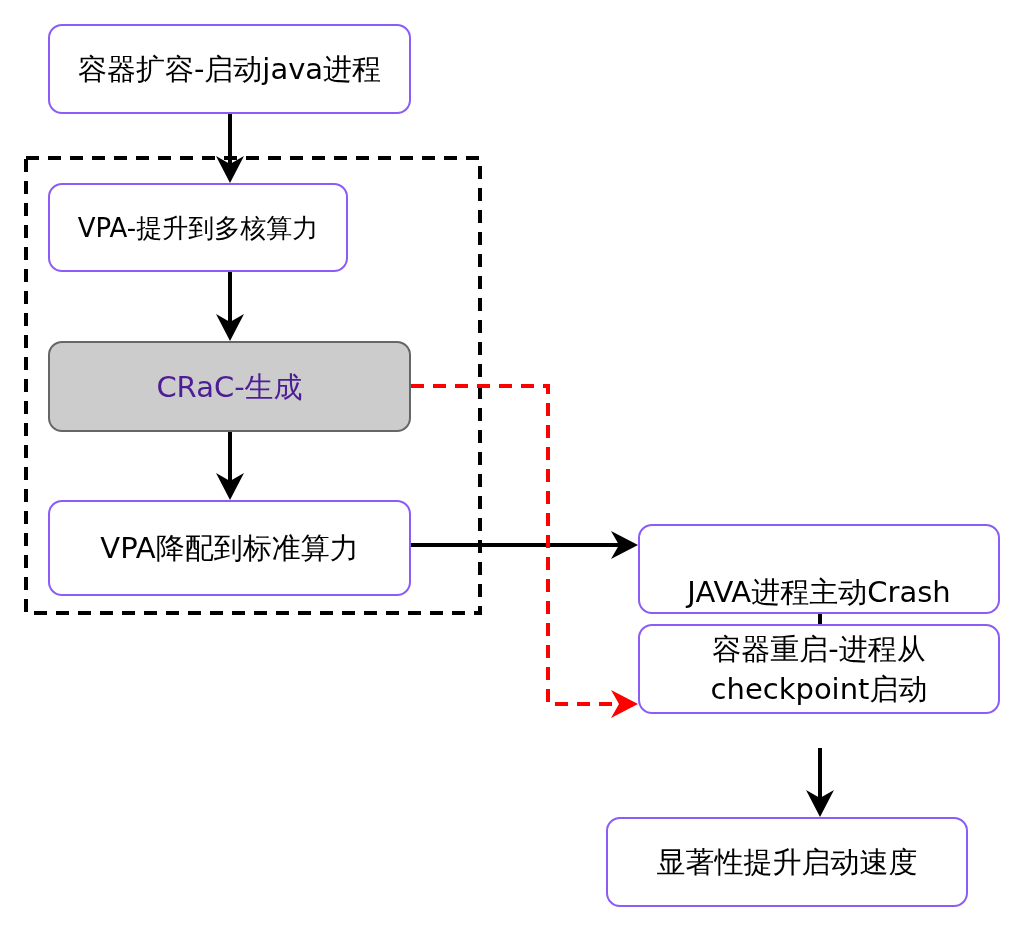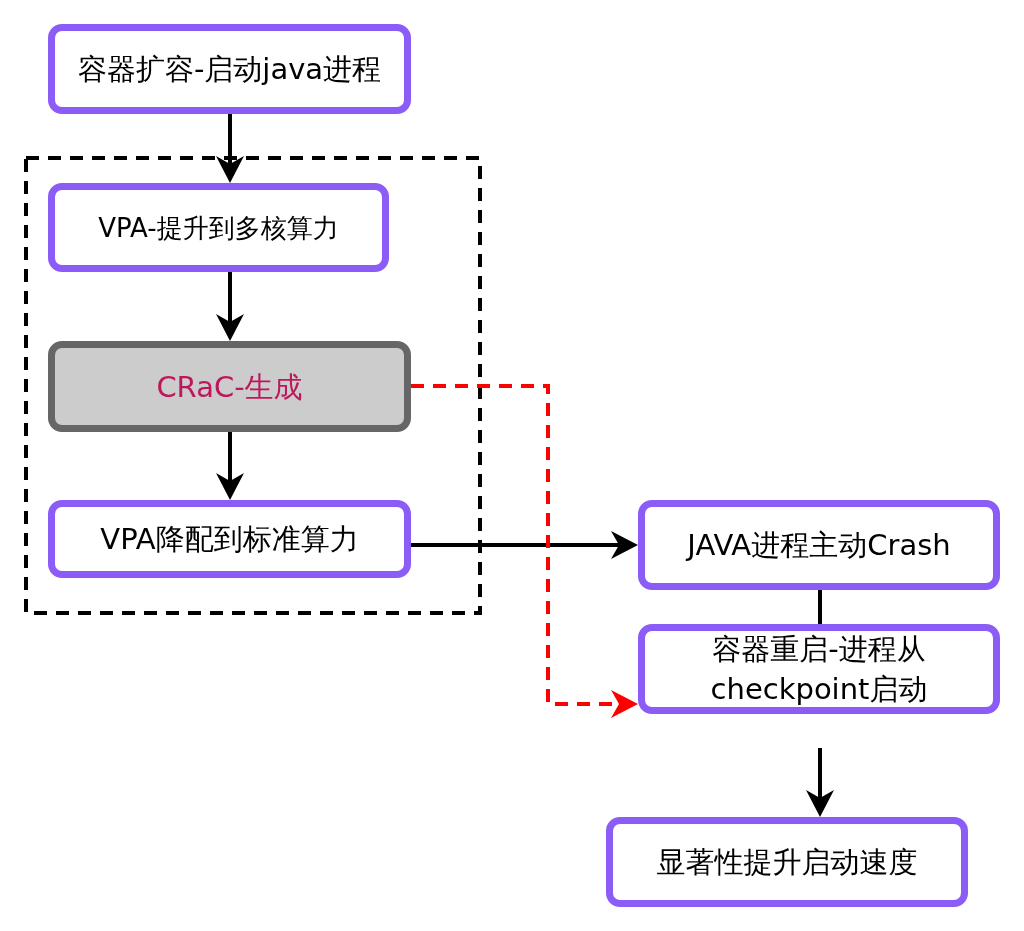--- a/index.html
+++ b/index.html
@@ -1,22 +1,22 @@
 <!DOCTYPE html>
 <html><head>
 <meta charset="utf-8">
 <style>
   html, body { margin:0; padding:0; background:#ffffff; }
   body { width:1024px; height:931px; position:relative; overflow:hidden;
          font-family: "DejaVu Sans", "Liberation Sans", sans-serif; }
   svg.edges { position:absolute; left:0; top:0; }
-  .node { position:absolute; box-sizing:border-box; border:7px solid #8b5cf6; border-radius:14px;
+  .node { position:absolute; box-sizing:border-box; border:2px solid #8b5cf6; border-radius:14px;
           background:#fff; display:flex; align-items:center; justify-content:center;
           text-align:center; color:#000; font-size:29px; line-height:40px; padding:0 8px; }
-  .node.gray { background:#cccccc; border-color:#666666; color:#be185d; }
+  .node.gray { background:#cccccc; border-color:#666666; color:#4c1d95; }
   .node span { display:block; }
 </style>
 </head>
 <body>
 
 <svg class="edges" width="1024" height="931">
   <defs>
     <marker id="arrow-black" viewBox="0 0 12 12" refX="11" refY="6" markerWidth="12" markerHeight="12" markerUnits="userSpaceOnUse" orient="auto">
       <path d="M0,0 L12,6 L0,12 L4,6 Z" fill="#000"></path>
     </marker>
@@ -51,30 +51,30 @@
 
   <g>
     <polyline points="411,386 548,386 548,704 622,704" fill="none" stroke="#ff0000" stroke-width="4" stroke-dasharray="13,9"></polyline>
     <path d="M611,690 L638,704 L611,718 L619,704 Z" fill="#ff0000"></path>
   </g>
 </svg>
 
 <div class="node" style="left:48px;top:24px;width:363px;height:90px;">
   <span>容器扩容-启动java进程</span>
 </div>
-<div class="node" style="left:48px;top:183px;width:341px;height:89px;font-size:26px;">
+<div class="node" style="left:48px;top:183px;width:300px;height:89px;font-size:26px;">
   <span>VPA-提升到多核算力</span>
 </div>
 <div class="node gray" style="left:48px;top:341px;width:363px;height:91px;flex-direction:column;">
   <span>CRaC-生成</span>
 </div>
-<div class="node" style="left:48px;top:500px;width:363px;height:78px;">
+<div class="node" style="left:48px;top:500px;width:363px;height:96px;">
   <span>VPA降配到标准算力</span>
 </div>
-<div class="node" style="left:638px;top:500px;width:362px;height:90px;">
+<div class="node" style="left:638px;top:524px;width:362px;height:90px;align-items:flex-end;">
   <span>JAVA进程主动Crash</span>
 </div>
 <div class="node" style="left:638px;top:624px;width:362px;height:90px;flex-direction:column;">
   <span>容器重启-进程从</span>
   <span>checkpoint启动</span>
 </div>
 <div class="node" style="left:606px;top:817px;width:362px;height:90px;">
   <span>显著性提升启动速度</span>
 </div>
 

